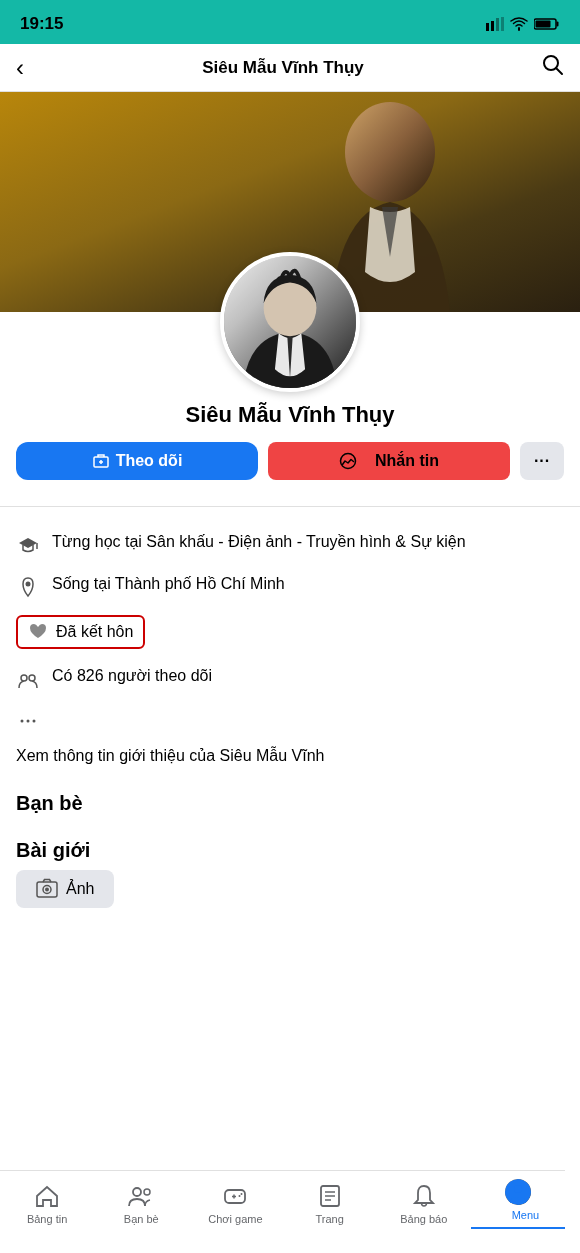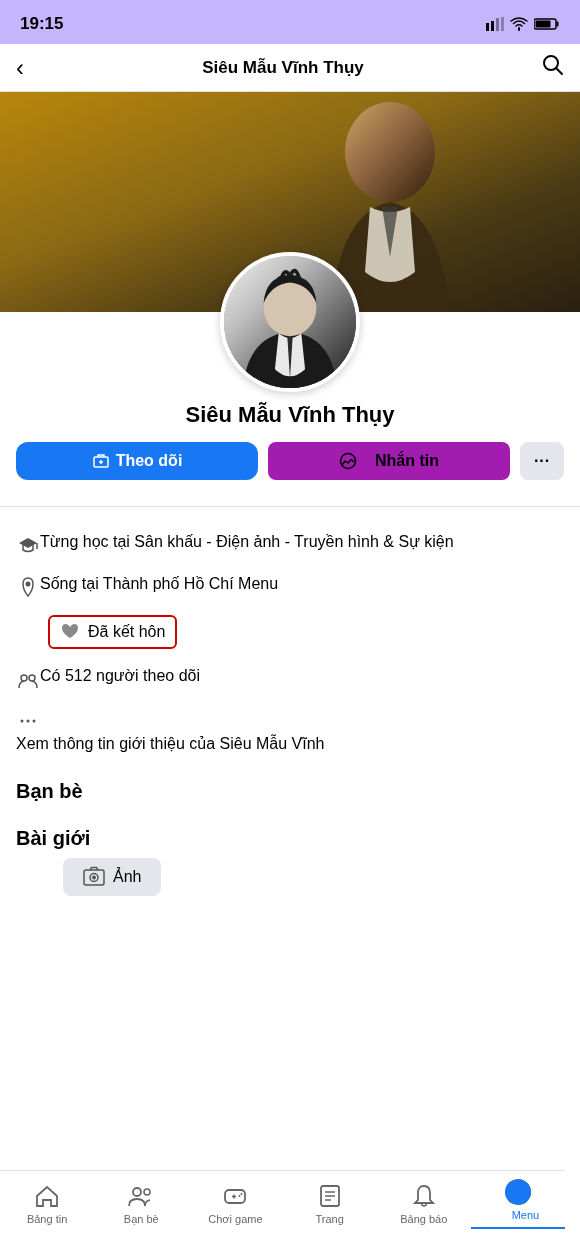--- a/index.html
+++ b/index.html
@@ -12,21 +12,21 @@
       overflow-x: hidden;
       position: relative;
     }
 
     
     .status-bar {
       display: flex;
       justify-content: space-between;
       align-items: center;
       padding: 10px 20px 6px 20px;
-      background: #c4b5fd;
+      background: #14b8a6;
       height: 44px;
     }
     .status-time {
       font-size: 17px;
       font-weight: 600;
       color: #000;
     }
     .status-icons {
       display: flex;
       align-items: center;
@@ -126,21 +126,21 @@
       font-size: 16px;
       font-weight: 600;
       cursor: pointer;
       display: flex;
       align-items: center;
       justify-content: center;
       gap: 6px;
     }
     .btn-message {
       flex: 1;
-      background: #a21caf;
+      background: #ef4444;
       color: #000;
       border: none;
       border-radius: 8px;
       padding: 10px 16px;
       font-size: 16px;
       font-weight: 600;
       cursor: pointer;
       display: flex;
       align-items: center;
       justify-content: center;
@@ -163,20 +163,21 @@
     
     .info-section {
       width: 100%;
       padding: 16px 16px 0 16px;
       border-top: 1px solid #e0e0e0;
       margin-top: 14px;
     }
     .info-item {
       display: flex;
       align-items: flex-start;
+      gap: 12px;
       padding: 8px 0;
     }
     .info-icon {
       width: 24px;
       height: 24px;
       display: flex;
       align-items: center;
       justify-content: center;
       flex-shrink: 0;
       margin-top: 2px;
@@ -213,21 +214,20 @@
       background: #e4e6eb;
       border: none;
       border-radius: 8px;
       padding: 8px 20px;
       font-size: 16px;
       font-weight: 500;
       cursor: pointer;
       display: flex;
       align-items: center;
       gap: 8px;
-      margin-left: 47px;
     }
     .photo-btn-icon {
       width: 22px;
       height: 22px;
     }
 
     
     .bottom-nav {
       position: fixed;
       bottom: 0;
@@ -429,42 +429,42 @@
       <div class="info-text">Từng học tại Sân khấu - Điện ảnh - Truyền hình &amp; Sự kiện</div>
     </div>
 
     <div class="info-item">
       <div class="info-icon">
         <svg width="22" height="22" viewBox="0 0 22 22">
           <path d="M11 2 Q16 2 16 8 Q16 14 11 20 Q6 14 6 8 Q6 2 11 2 Z" fill="none" stroke="#555" stroke-width="1.5"></path>
           <circle cx="11" cy="8" r="2.5" fill="#555"></circle>
         </svg>
       </div>
-      <div class="info-text">Sống tại Thành phố Hồ Chí Menu</div>
+      <div class="info-text">Sống tại Thành phố Hồ Chí Minh</div>
     </div>
 
     <div class="info-item">
-      <div class="married-highlight" style="border: 2px solid #cc0000; border-radius: 6px; padding: 4px 10px; display: inline-flex; align-items: center; gap: 8px; margin-left: 32px;">
+      <div class="married-highlight" style="border: 2px solid #cc0000; border-radius: 6px; padding: 4px 10px; display: inline-flex; align-items: center; gap: 8px;">
         <div class="info-icon" style="margin-top:0; width:20px; height:20px;">
           <svg width="20" height="20" viewBox="0 0 20 20">
             <path d="M10 16 Q2 11 2 6 Q2 2 6 2 Q8 2 10 5 Q12 2 14 2 Q18 2 18 6 Q18 11 10 16 Z" fill="#888"></path>
           </svg>
         </div>
         <div class="info-text">Đã kết hôn</div>
       </div>
     </div>
 
     <div class="info-item">
       <div class="info-icon">
         <svg width="22" height="22" viewBox="0 0 22 22">
           <path d="M2 20 Q2 14 7 13 Q4 13 4 10 Q4 7 7 7 Q10 7 10 10 Q10 13 7 13" stroke="#555" stroke-width="1.5" fill="none"></path>
           <path d="M20 20 Q20 14 15 13 Q18 13 18 10 Q18 7 15 7 Q12 7 12 10 Q12 13 15 13" stroke="#555" stroke-width="1.5" fill="none"></path>
         </svg>
       </div>
-      <div class="info-text">Có 512 người theo dõi</div>
+      <div class="info-text">Có 826 người theo dõi</div>
     </div>
 
     <div class="info-item" style="cursor:pointer;flex-direction:column;">
       <div class="info-icon">
         <svg width="22" height="22" viewBox="0 0 22 22">
           <circle cx="5" cy="11" r="1.5" fill="#555"></circle>
           <circle cx="11" cy="11" r="1.5" fill="#555"></circle>
           <circle cx="17" cy="11" r="1.5" fill="#555"></circle>
         </svg>
       </div>

